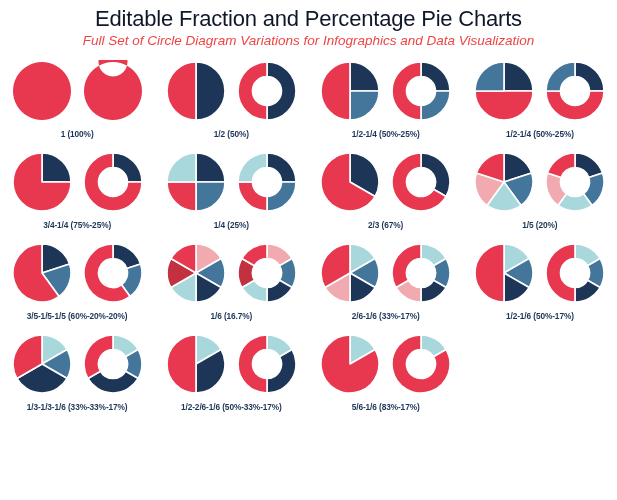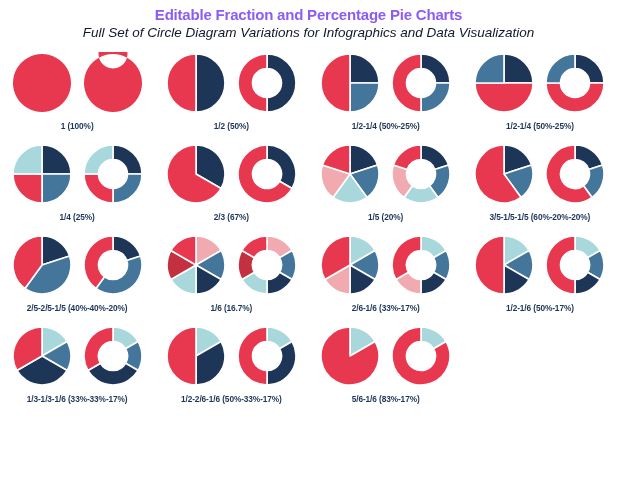--- a/index.html
+++ b/index.html
@@ -7,30 +7,30 @@
     width:617px;height:500px;
     background:#ffffff;
     font-family:"Liberation Sans", sans-serif;
     overflow:hidden;
   }
   .header{
     text-align:center;
     padding-top:6px;
   }
   .title{
-    font-size:15px;
-    font-weight:bold;
-    color:#8b5cf6;
+    font-size:22px;
+    font-weight:normal;
+    color:#0f172a;
     letter-spacing:-0.2px;
     line-height:1.15;
   }
   .subtitle{
     font-size:13.5px;
     font-style:italic;
-    color:#0f172a;
+    color:#ef4444;
     line-height:1.2;
     margin-top:2px;
   }
   .grid{
     margin-top:7px;
     display:grid;
     grid-template-columns:repeat(4,1fr);
     grid-template-rows:repeat(5,1fr);
     width:617px;
     height:455px;
@@ -120,20 +120,33 @@
           <path d="M 60 31 A 29 29 0 0 1 2 31.000000000000004 L 16.5 31 A 14.5 14.5 0 0 0 45.5 31 Z" fill="#E8384F" stroke="#FFFFFF" stroke-width="1.6" stroke-linejoin="round"></path>
           <path d="M 2 31.000000000000004 A 29 29 0 0 1 30.999999999999996 2 L 30.999999999999996 16.5 A 14.5 14.5 0 0 0 16.5 31 Z" fill="#44759B" stroke="#FFFFFF" stroke-width="1.6" stroke-linejoin="round"></path>
         </svg>
       </div>
       <div class="caption">1/2-1/4 (50%-25%)</div>
     </div>
     <div class="cell">
       <div class="charts">
         <svg width="62" height="62" viewBox="0 0 62 62">
           <path d="M 31 31 L 31 2 A 29 29 0 0 1 60 31 Z" fill="#1D3557" stroke="#FFFFFF" stroke-width="1.6" stroke-linejoin="round"></path>
+          <path d="M 31 31 L 60 31 A 29 29 0 1 1 30.999999999999996 2 Z" fill="#E8384F" stroke="#FFFFFF" stroke-width="1.6" stroke-linejoin="round"></path>
+        </svg>
+        <svg width="62" height="62" viewBox="0 0 62 62">
+          <path d="M 31 2 A 29 29 0 0 1 60 31 L 45.5 31 A 14.5 14.5 0 0 0 31 16.5 Z" fill="#1D3557" stroke="#FFFFFF" stroke-width="1.6" stroke-linejoin="round"></path>
+          <path d="M 60 31 A 29 29 0 1 1 30.999999999999996 2 L 30.999999999999996 16.5 A 14.5 14.5 0 1 0 45.5 31 Z" fill="#E8384F" stroke="#FFFFFF" stroke-width="1.6" stroke-linejoin="round"></path>
+        </svg>
+      </div>
+      <div class="caption">3/4-1/4 (75%-25%)</div>
+    </div>
+    <div class="cell">
+      <div class="charts">
+        <svg width="62" height="62" viewBox="0 0 62 62">
+          <path d="M 31 31 L 31 2 A 29 29 0 0 1 60 31 Z" fill="#1D3557" stroke="#FFFFFF" stroke-width="1.6" stroke-linejoin="round"></path>
           <path d="M 31 31 L 60 31 A 29 29 0 0 1 31 60 Z" fill="#44759B" stroke="#FFFFFF" stroke-width="1.6" stroke-linejoin="round"></path>
           <path d="M 31 31 L 31 60 A 29 29 0 0 1 2 31.000000000000004 Z" fill="#E8384F" stroke="#FFFFFF" stroke-width="1.6" stroke-linejoin="round"></path>
           <path d="M 31 31 L 2 31.000000000000004 A 29 29 0 0 1 30.999999999999996 2 Z" fill="#A8D8DC" stroke="#FFFFFF" stroke-width="1.6" stroke-linejoin="round"></path>
         </svg>
         <svg width="62" height="62" viewBox="0 0 62 62">
           <path d="M 31 2 A 29 29 0 0 1 60 31 L 45.5 31 A 14.5 14.5 0 0 0 31 16.5 Z" fill="#1D3557" stroke="#FFFFFF" stroke-width="1.6" stroke-linejoin="round"></path>
           <path d="M 60 31 A 29 29 0 0 1 31 60 L 31 45.5 A 14.5 14.5 0 0 0 45.5 31 Z" fill="#44759B" stroke="#FFFFFF" stroke-width="1.6" stroke-linejoin="round"></path>
           <path d="M 31 60 A 29 29 0 0 1 2 31.000000000000004 L 16.5 31 A 14.5 14.5 0 0 0 31 45.5 Z" fill="#E8384F" stroke="#FFFFFF" stroke-width="1.6" stroke-linejoin="round"></path>
           <path d="M 2 31.000000000000004 A 29 29 0 0 1 30.999999999999996 2 L 30.999999999999996 16.5 A 14.5 14.5 0 0 0 16.5 31 Z" fill="#A8D8DC" stroke="#FFFFFF" stroke-width="1.6" stroke-linejoin="round"></path>
         </svg>
@@ -179,35 +192,20 @@
           <path d="M 31 31 L 58.580638972559456 22.038507163126525 A 29 29 0 0 1 48.04577231648172 54.461492836873475 Z" fill="#44759B" stroke="#FFFFFF" stroke-width="1.6" stroke-linejoin="round"></path>
           <path d="M 31 31 L 48.04577231648172 54.461492836873475 A 29 29 0 1 1 30.999999999999996 2 Z" fill="#E8384F" stroke="#FFFFFF" stroke-width="1.6" stroke-linejoin="round"></path>
         </svg>
         <svg width="62" height="62" viewBox="0 0 62 62">
           <path d="M 31 2 A 29 29 0 0 1 58.580638972559456 22.038507163126525 L 44.79031948627973 26.519253581563262 A 14.5 14.5 0 0 0 31 16.5 Z" fill="#1D3557" stroke="#FFFFFF" stroke-width="1.6" stroke-linejoin="round"></path>
           <path d="M 58.580638972559456 22.038507163126525 A 29 29 0 0 1 48.04577231648172 54.461492836873475 L 39.52288615824086 42.73074641843674 A 14.5 14.5 0 0 0 44.79031948627973 26.519253581563262 Z" fill="#44759B" stroke="#FFFFFF" stroke-width="1.6" stroke-linejoin="round"></path>
           <path d="M 48.04577231648172 54.461492836873475 A 29 29 0 1 1 30.999999999999996 2 L 30.999999999999996 16.5 A 14.5 14.5 0 1 0 39.52288615824086 42.73074641843674 Z" fill="#E8384F" stroke="#FFFFFF" stroke-width="1.6" stroke-linejoin="round"></path>
         </svg>
       </div>
       <div class="caption">3/5-1/5-1/5 (60%-20%-20%)</div>
-    </div>
-    <div class="cell">
-      <div class="charts">
-        <svg width="62" height="62" viewBox="0 0 62 62">
-          <path d="M 31 31 L 31 2 A 29 29 0 0 1 58.580638972559456 22.038507163126525 Z" fill="#1D3557" stroke="#FFFFFF" stroke-width="1.6" stroke-linejoin="round"></path>
-          <path d="M 31 31 L 58.580638972559456 22.038507163126525 A 29 29 0 0 1 13.954227683518283 54.461492836873475 Z" fill="#44759B" stroke="#FFFFFF" stroke-width="1.6" stroke-linejoin="round"></path>
-          <path d="M 31 31 L 13.954227683518283 54.461492836873475 A 29 29 0 0 1 30.999999999999996 2 Z" fill="#E8384F" stroke="#FFFFFF" stroke-width="1.6" stroke-linejoin="round"></path>
-        </svg>
-        <svg width="62" height="62" viewBox="0 0 62 62">
-          <path d="M 31 2 A 29 29 0 0 1 58.580638972559456 22.038507163126525 L 44.79031948627973 26.519253581563262 A 14.5 14.5 0 0 0 31 16.5 Z" fill="#1D3557" stroke="#FFFFFF" stroke-width="1.6" stroke-linejoin="round"></path>
-          <path d="M 58.580638972559456 22.038507163126525 A 29 29 0 0 1 13.954227683518283 54.461492836873475 L 22.47711384175914 42.73074641843674 A 14.5 14.5 0 0 0 44.79031948627973 26.519253581563262 Z" fill="#44759B" stroke="#FFFFFF" stroke-width="1.6" stroke-linejoin="round"></path>
-          <path d="M 13.954227683518283 54.461492836873475 A 29 29 0 0 1 30.999999999999996 2 L 30.999999999999996 16.5 A 14.5 14.5 0 0 0 22.47711384175914 42.73074641843674 Z" fill="#E8384F" stroke="#FFFFFF" stroke-width="1.6" stroke-linejoin="round"></path>
-        </svg>
-      </div>
-      <div class="caption">2/5-2/5-1/5 (40%-40%-20%)</div>
     </div>
     <div class="cell">
       <div class="charts">
         <svg width="62" height="62" viewBox="0 0 62 62">
           <path d="M 31 31 L 31 2 A 29 29 0 0 1 56.114736709748726 16.5 Z" fill="#F0AAB0" stroke="#FFFFFF" stroke-width="1.6" stroke-linejoin="round"></path>
           <path d="M 31 31 L 56.114736709748726 16.5 A 29 29 0 0 1 56.114736709748726 45.5 Z" fill="#44759B" stroke="#FFFFFF" stroke-width="1.6" stroke-linejoin="round"></path>
           <path d="M 31 31 L 56.114736709748726 45.5 A 29 29 0 0 1 31 60 Z" fill="#1D3557" stroke="#FFFFFF" stroke-width="1.6" stroke-linejoin="round"></path>
           <path d="M 31 31 L 31 60 A 29 29 0 0 1 5.885263290251277 45.5 Z" fill="#A8D8DC" stroke="#FFFFFF" stroke-width="1.6" stroke-linejoin="round"></path>
           <path d="M 31 31 L 5.885263290251277 45.5 A 29 29 0 0 1 5.885263290251281 16.499999999999996 Z" fill="#C3303F" stroke="#FFFFFF" stroke-width="1.6" stroke-linejoin="round"></path>
           <path d="M 31 31 L 5.885263290251281 16.499999999999996 A 29 29 0 0 1 30.999999999999996 2 Z" fill="#E8384F" stroke="#FFFFFF" stroke-width="1.6" stroke-linejoin="round"></path>

